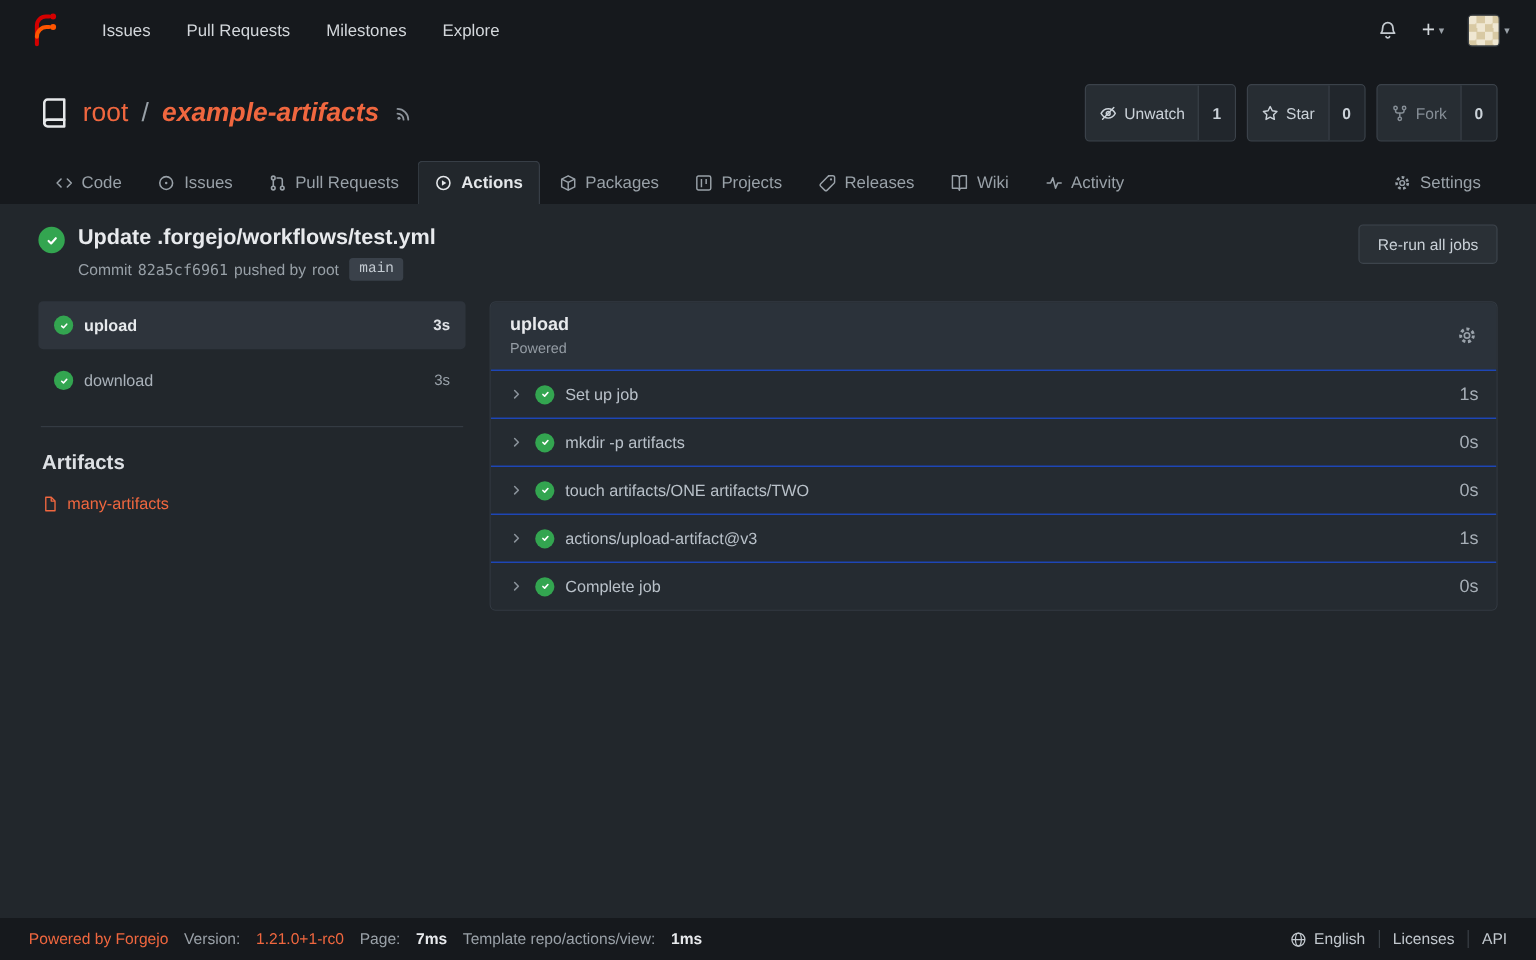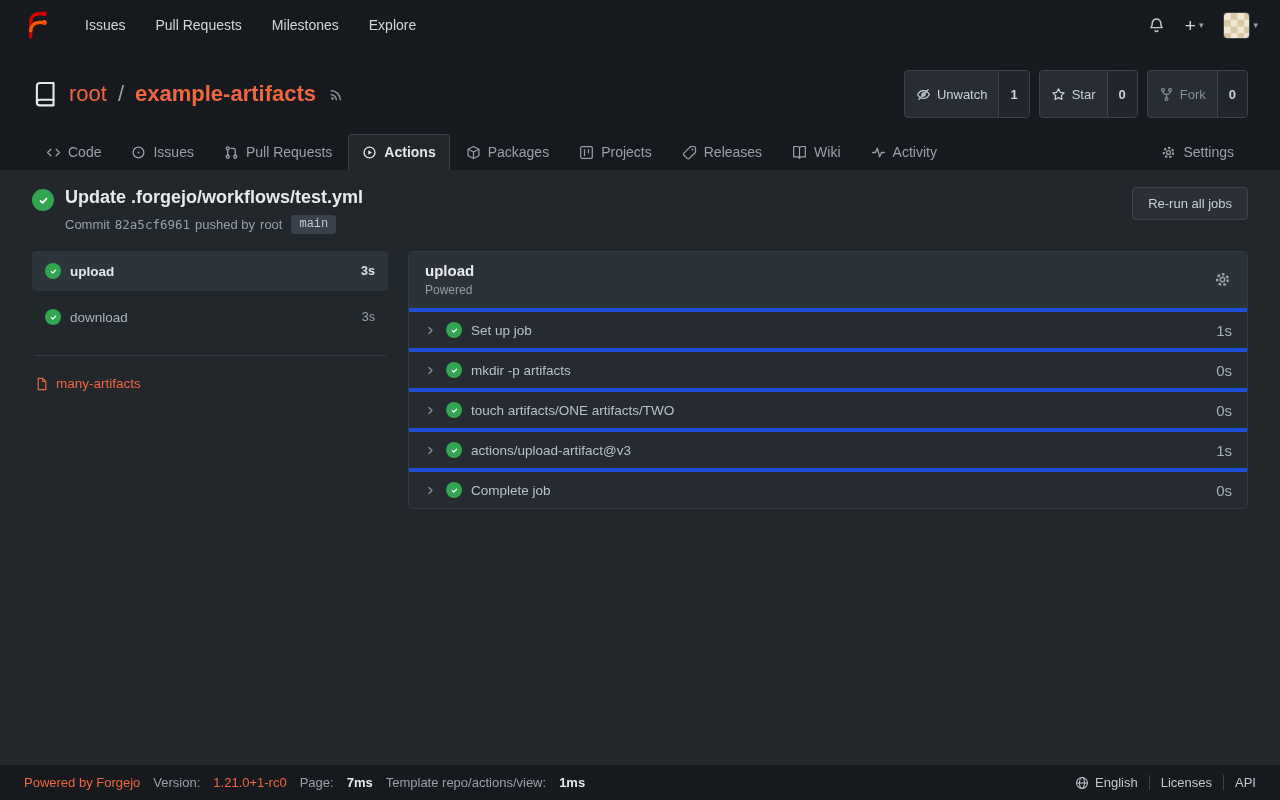--- a/index.html
+++ b/index.html
@@ -36,21 +36,21 @@
     width: 27px; height: 27px; border-radius: 4px;
     background:
       repeating-conic-gradient(#d8c9a3 0% 25%, #efe7d2 0% 50%) 0 0 / 13.5px 13.5px;
     border: 1px solid #3a4046;
   }
 
   
   .repo-head { background: #16191d; padding: 20px 32px 0; flex: none; }
   .repo-title-row { display: flex; align-items: center; gap: 11px; }
   .repo-owner, .repo-name { color: #f0673f; font-size: 22px; }
-  .repo-name { font-weight: 600; }
+  .repo-name { font-weight: 600; font-style: italic; }
   .repo-sep { color: #98a0a7; font-size: 22px; }
   .rss { color: #8d949c; margin-left: 2px; }
   .repo-actions { margin-left: auto; display: flex; gap: 9px; }
   .btn-seg {
     display: flex; align-items: stretch; height: 48px;
     background: #272d33; border: 1px solid #3b424a; border-radius: 4px;
     overflow: hidden; font-size: 13px; color: #cbd2d9; cursor: pointer;
   }
   .btn-main { display: flex; align-items: center; gap: 6px; padding: 0 11px; }
   .btn-count {
@@ -112,21 +112,21 @@
     color: #f0673f; font-size: 13.5px; padding: 0 3px; cursor: pointer;
   }
 
   .job-panel { flex: 1; border: 1px solid #333a42; border-radius: 5px; overflow: hidden; }
   .panel-head { background: #2b323a; padding: 10px 16px 11px; display: flex; align-items: flex-start; }
   .panel-title { font-size: 15px; font-weight: 700; color: #e8eaed; }
   .panel-status { font-size: 12px; color: #949ca4; margin-top: 4px; }
   .panel-gear { margin-left: auto; color: #9aa2aa; align-self: center; cursor: pointer; }
   .step-row {
     display: flex; align-items: center; gap: 9px; height: 40px;
-    padding: 0 15px; background: #252b31; border-top: 4px solid #1d4ed8;
+    padding: 0 15px; background: #252b31; border-top: 1px solid #1d4ed8;
     font-size: 13.5px; color: #b9c1c9; cursor: pointer;
   }
   .step-chevron { color: #8a929a; }
   .step-dur { margin-left: auto; color: #a6aeb6; font-size: 15px; }
 
   
   footer {
     height: 35px; flex: none; background: #16191d;
     display: flex; align-items: center; padding: 0 24px;
     font-size: 13px; color: #9aa1a8; gap: 13px;
@@ -333,20 +333,21 @@
           <svg width="9" height="9" viewBox="0 0 16 16" fill="none" stroke="#ffffff" stroke-width="2.4" stroke-linecap="round" stroke-linejoin="round">
               <path d="m4.3 8.4 2.6 2.5 4.8-5.3"></path>
             </svg>
         </span>
         <span>download</span>
         <span class="job-dur">3s</span>
       </div>
 
       <hr class="jobs-divider">
 
+      <h2 class="artifacts-title">Artifacts</h2>
       <a class="artifact-item">
         <svg class="icon" width="14" height="14" viewBox="0 0 16 16" fill="none" stroke="currentColor" stroke-width="1.3" stroke-linejoin="round">
           <path d="M3.6 1.6h5.2l3.6 3.6v9.2H3.6Z"></path>
             <path d="M8.8 1.6v3.6h3.6"></path>
         </svg>
         <span>many-artifacts</span>
       </a>
     </aside>
 
     <section class="job-panel">

